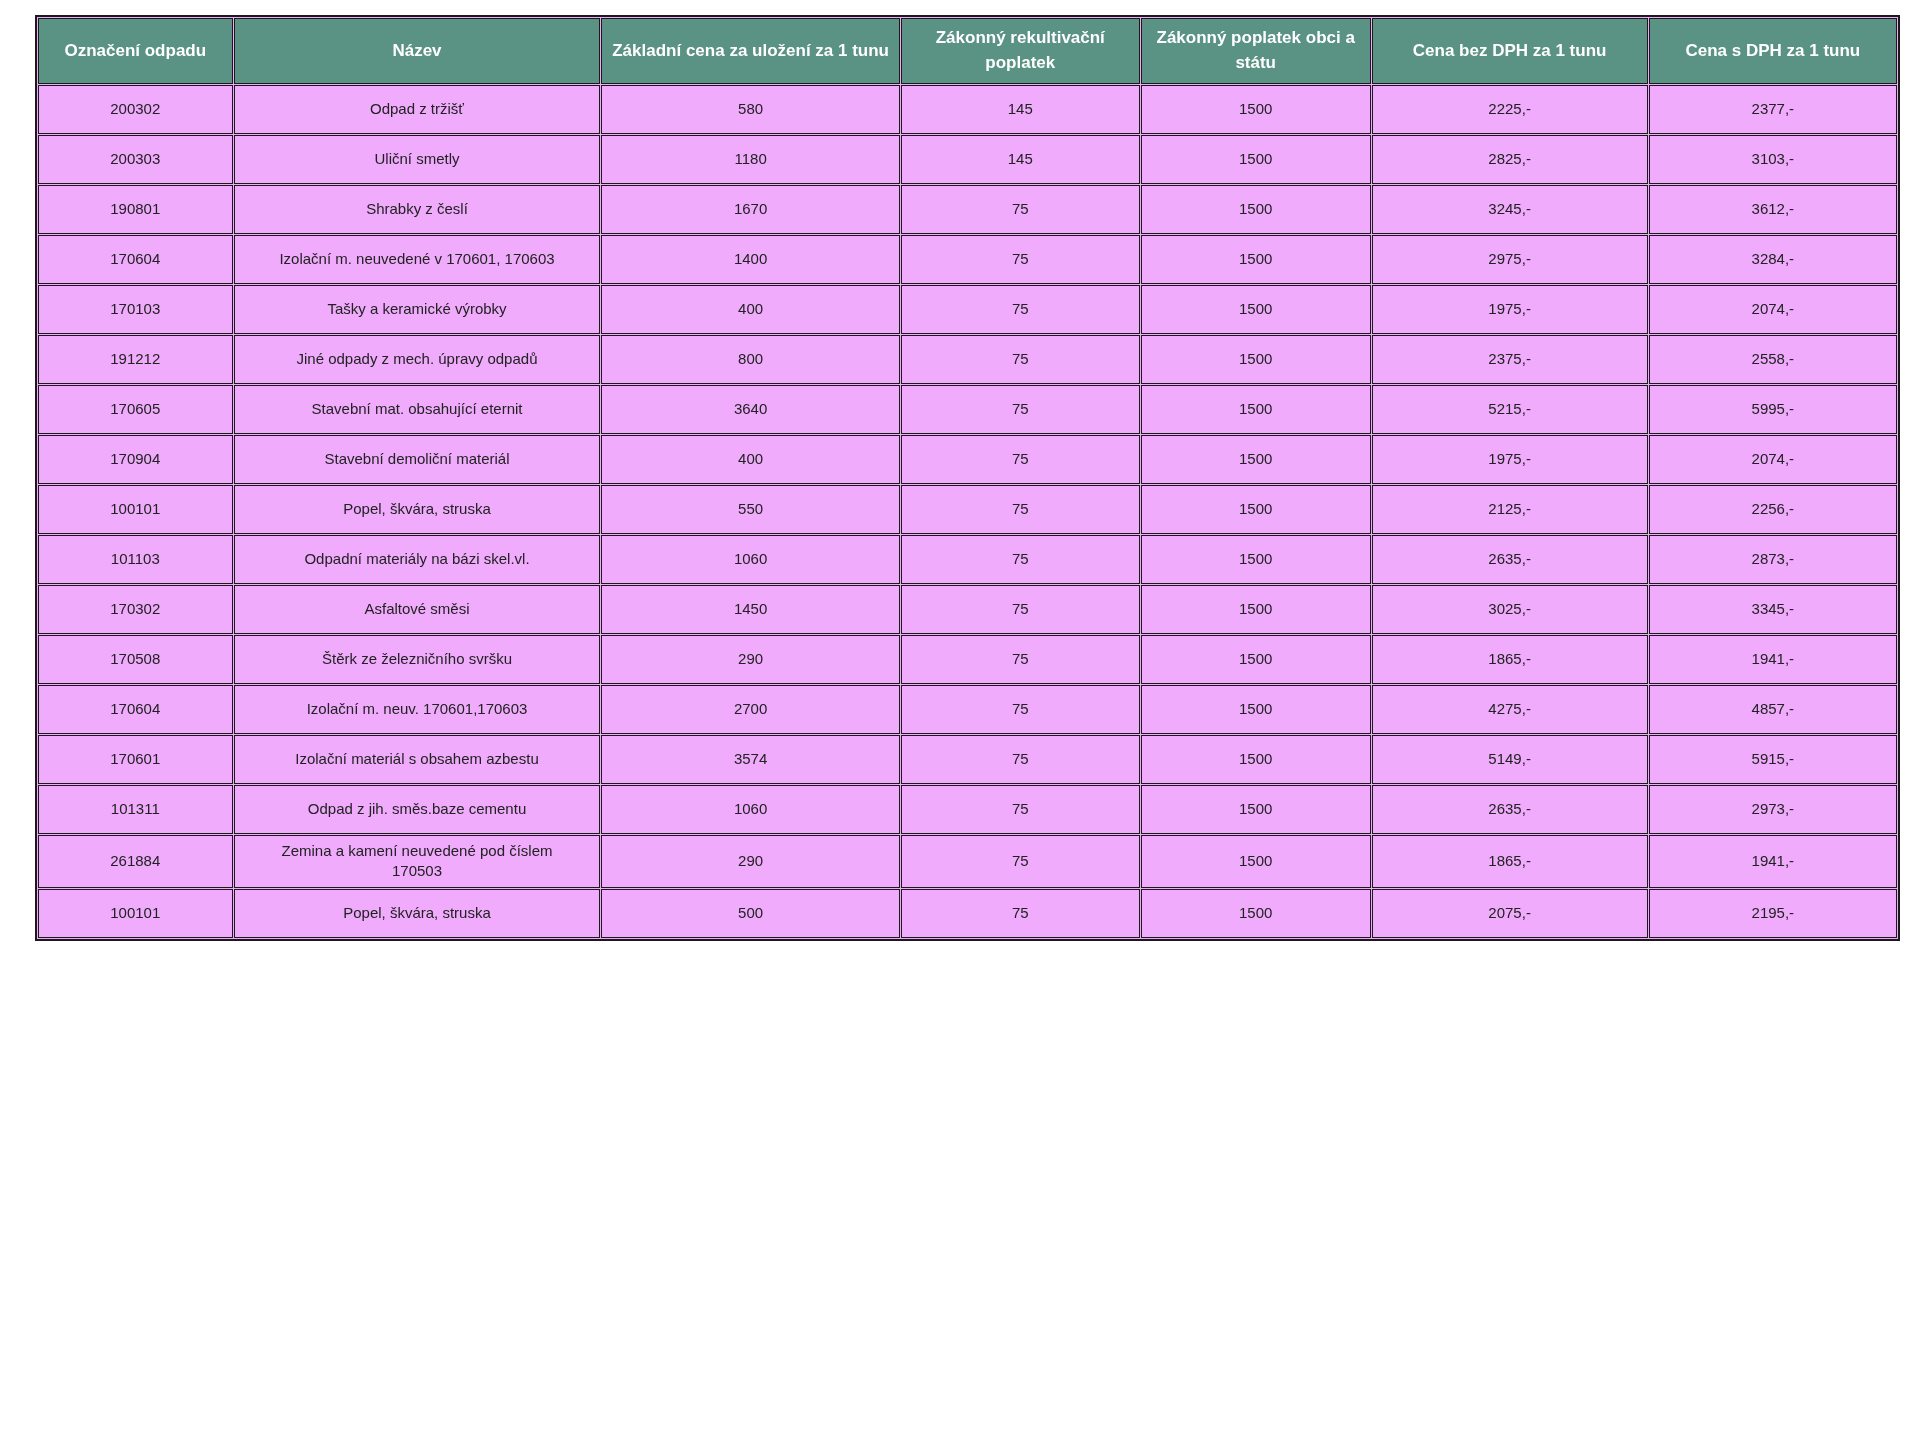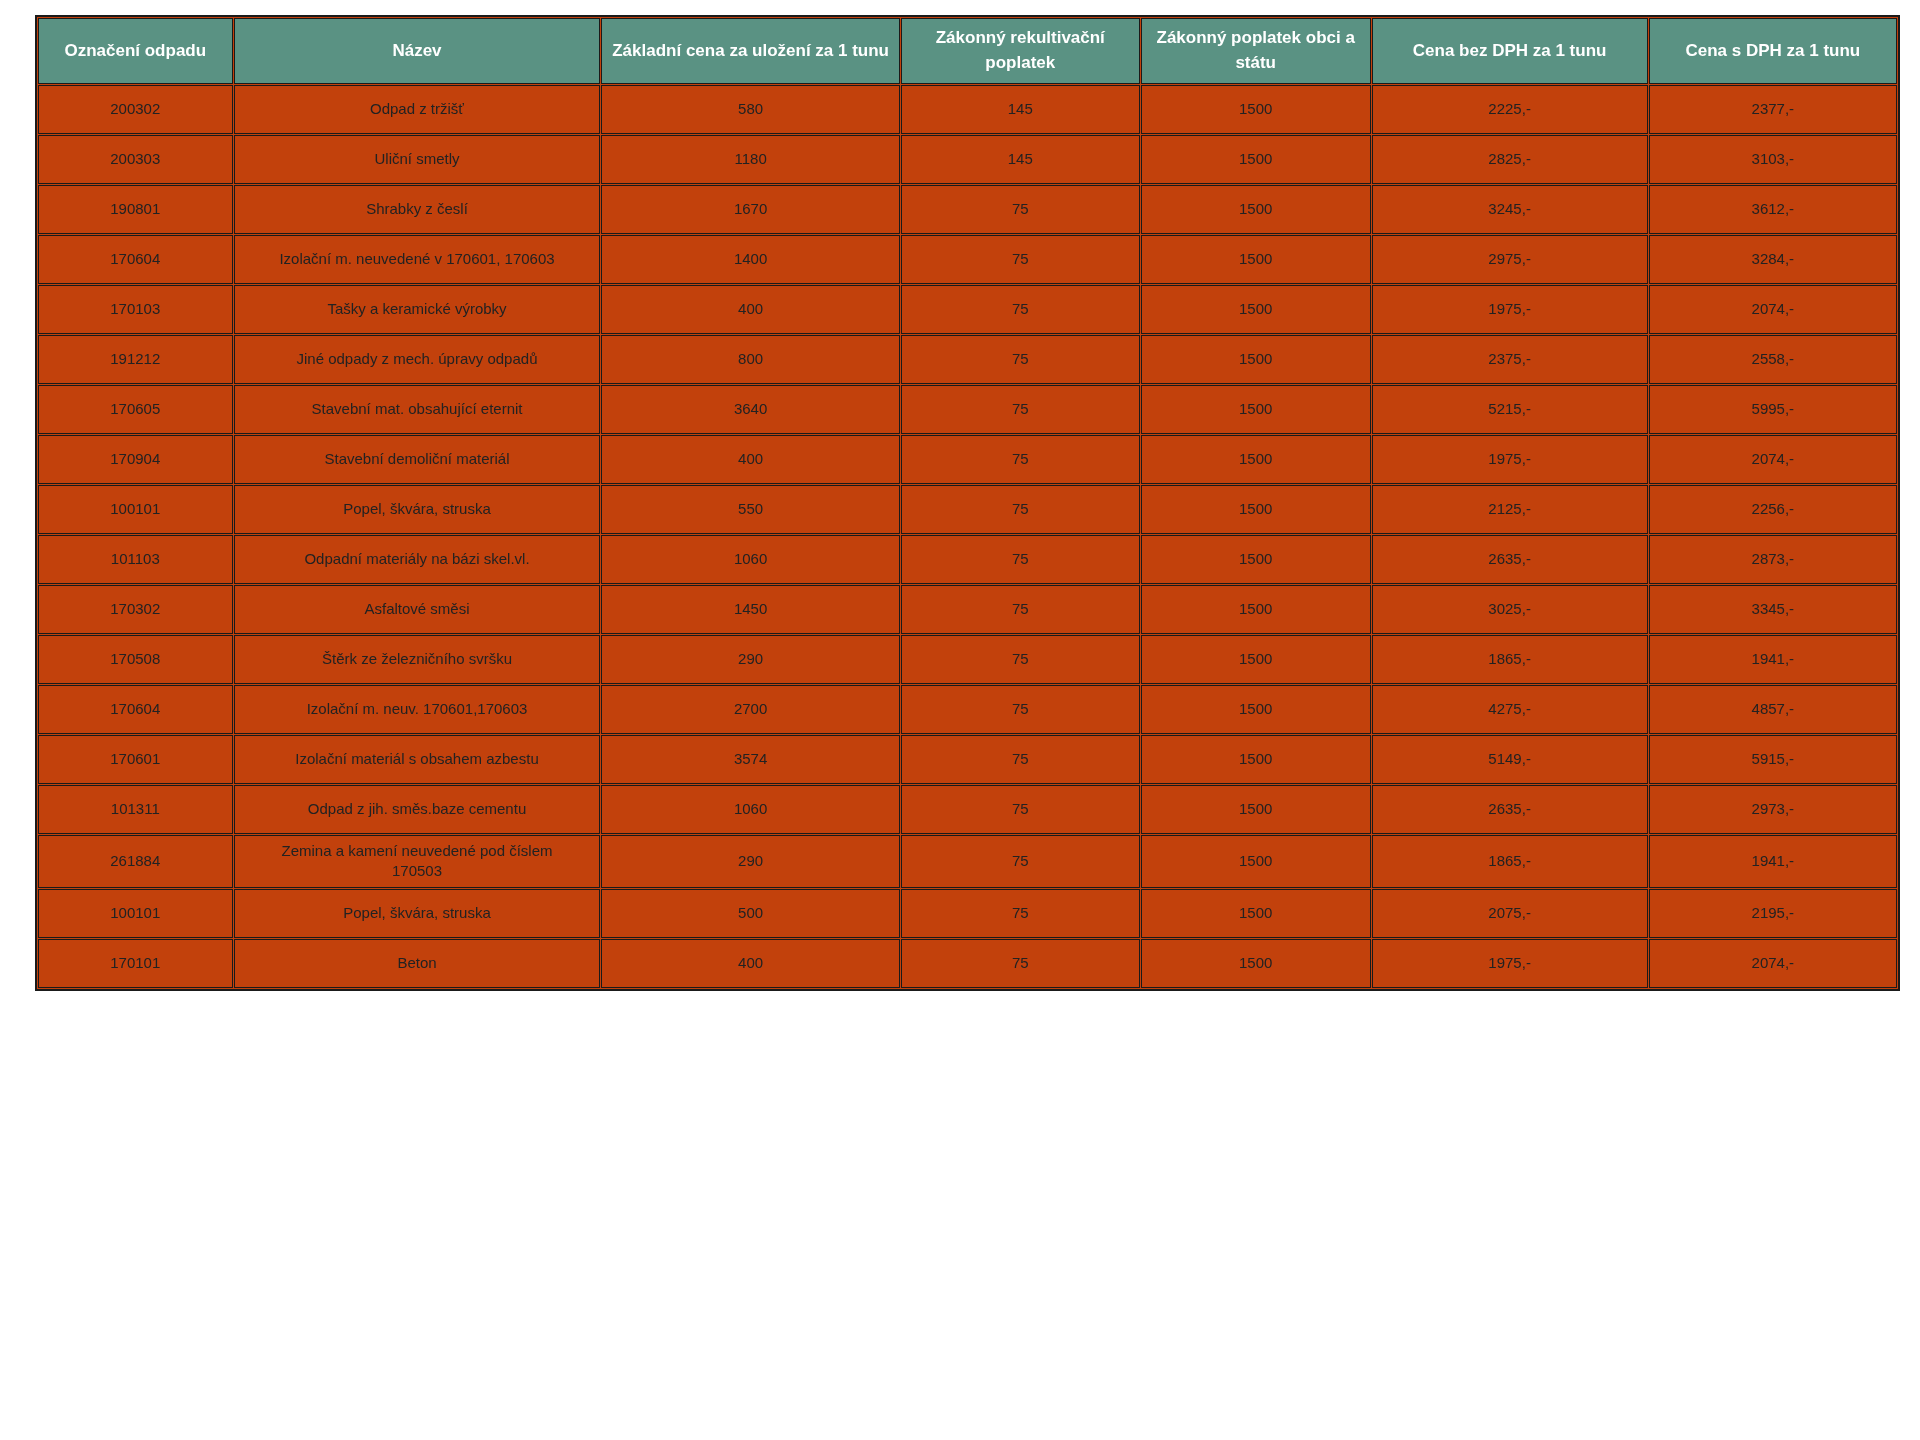--- a/index.html
+++ b/index.html
@@ -13,21 +13,21 @@
     height: 1440px;
     box-sizing: border-box;
     padding: 15px 20px 0 35px;
     background: #ffffff;
   }
   table.price-table {
     width: 1865px;
     border-collapse: separate;
     border-spacing: 1px;       
     border: 2px solid #1a1a1a;
-    background: #c2410c;
+    background: #f0abfc;
     table-layout: fixed;
   }
   col.c1 { width: 10.5%; }
   col.c2 { width: 19.8%; }
   col.c3 { width: 16.1%; }
   col.c4 { width: 12.9%; }
   col.c5 { width: 12.4%; }
   col.c6 { width: 14.9%; }
   col.c7 { width: 13.4%; }
   th {
@@ -231,24 +231,15 @@
         </tr>
         <tr>
           <td>100101</td>
           <td>Popel, škvára, struska</td>
           <td>500</td>
           <td>75</td>
           <td>1500</td>
           <td>2075,-</td>
           <td>2195,-</td>
         </tr>
-        <tr>
-          <td>170101</td>
-          <td>Beton</td>
-          <td>400</td>
-          <td>75</td>
-          <td>1500</td>
-          <td>1975,-</td>
-          <td>2074,-</td>
-        </tr>
       </tbody>
   </table>
 </div>
 
 </body></html>

